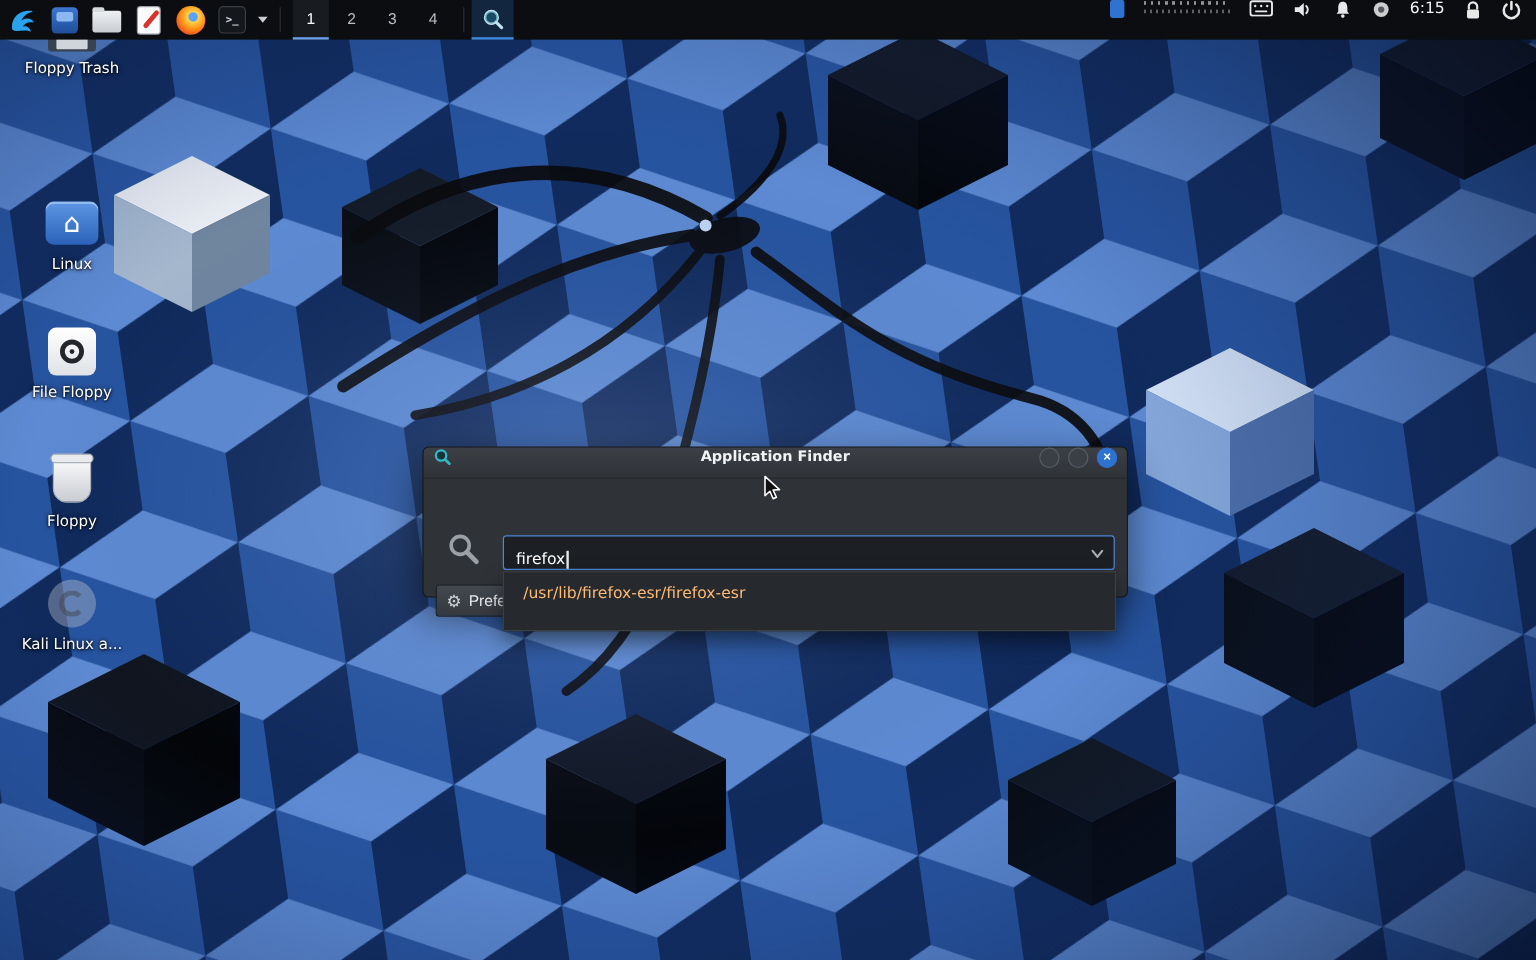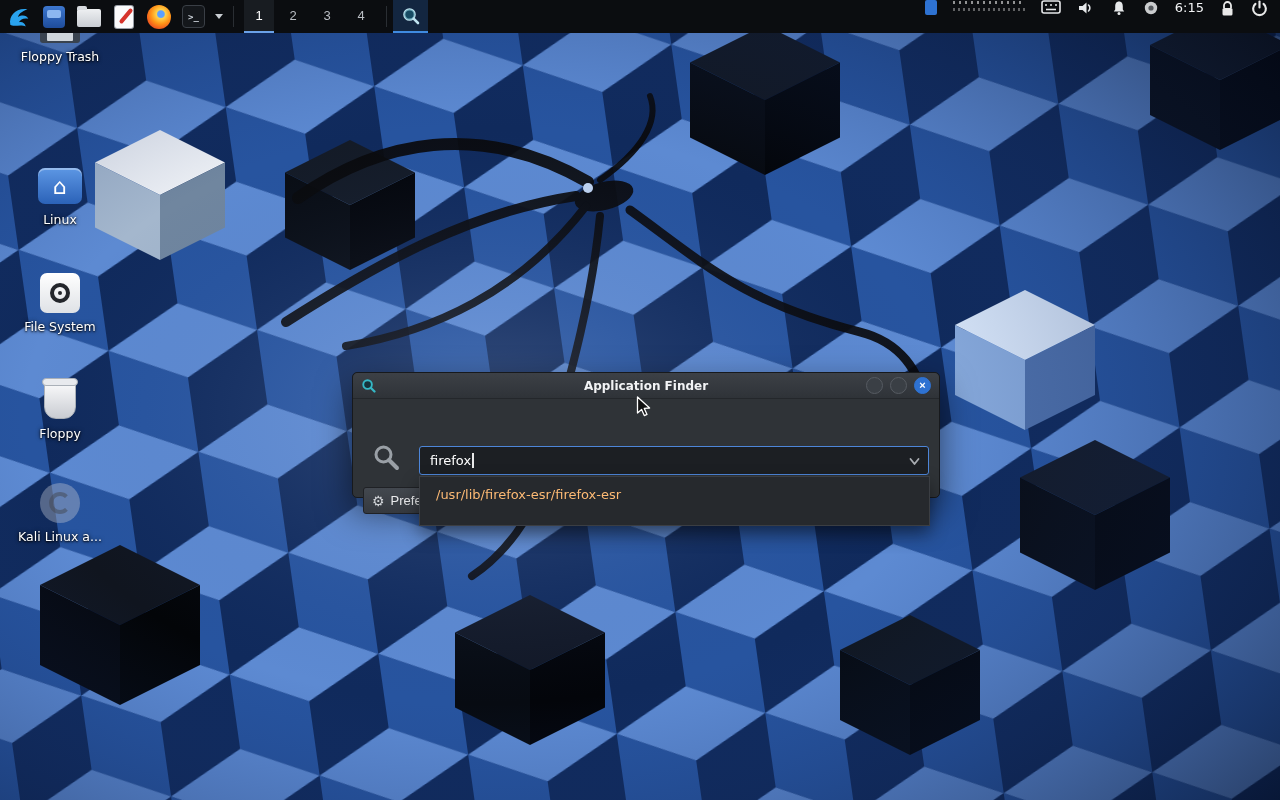--- a/index.html
+++ b/index.html
@@ -66,31 +66,31 @@
   .ic-kali::after { content:""; position:absolute; inset:9px; border-radius:50%; border:4px solid rgba(70,76,88,.55); border-right-color:transparent; }
   .ic-floppy { width:40px; height:40px; border-radius:3px; background:#39434f; position:relative; }
   .ic-floppy::before { content:""; position:absolute; top:2px; left:11px; width:18px; height:13px; background:#e9ecef; border-radius:1px; }
   .ic-floppy::after { content:""; position:absolute; bottom:2px; left:7px; width:26px; height:14px; background:#cfd5db; border-radius:1px; }
 
   
   .finder { position:absolute; left:352px; top:372px; width:588px; height:126px; z-index:60;
             background:#2f3337; border:1px solid #17191c; border-radius:5px;
             box-shadow:0 14px 34px rgba(0,0,0,.55); }
   .titlebar { height:26px; background:linear-gradient(#3c4046,#2f3338); border-radius:5px 5px 0 0;
-              display:flex; align-items:center; padding:0 8px; position:relative; border-bottom:1px solid #24272b; }
+              display:flex; padding:0 8px; position:relative; border-bottom:1px solid #24272b; }
   .title { position:absolute; left:0; right:0; text-align:center; font-size:12px; font-weight:bold;
            color:#f2f3f5; pointer-events:none; }
   .wbtns { margin-left:auto; display:flex; gap:7px; z-index:2; }
   .wbtn { width:17px; height:17px; border-radius:50%; border:1px solid #565b62; background:#3a3f45; cursor:pointer; padding:0; }
   .wbtn.close { background:#2e72d2; border-color:#2e72d2; color:#fff; font-size:11px; font-weight:bold;
                 line-height:15px; text-align:center; }
   .fbody { position:relative; height:98px; }
   .big-mag { position:absolute; left:19px; top:44px; }
   .searchbox { position:absolute; left:66px; top:47px; width:510px; height:29px; background:#1c1f23;
-               border:1px solid #4d86d9; border-radius:3px; display:flex; align-items:center;
+               border:1px solid #4d86d9; border-radius:3px; display:flex; align-items:flex-end;
                padding:0 26px 0 10px; cursor:text; }
   .searchtext { color:#ffffff; font-size:13px; }
   .caret { display:inline-block; width:1.5px; height:15px; background:#e8e8e8; margin-left:1px; vertical-align:-3px; }
   .combo-arrow { position:absolute; right:8px; top:10px; }
   .prefs { position:absolute; left:10px; top:88px; height:27px; display:flex; align-items:center; gap:6px;
            padding:0 14px 0 8px; background:linear-gradient(#43484f,#35393f); border:1px solid #1f2125;
            border-radius:3px; color:#e8e9eb; font-size:13px; cursor:pointer; z-index:1; white-space:nowrap; }
   .gear { font-size:14px; color:#d0d3d7; }
   .dropdown { position:absolute; left:66px; top:77px; width:511px; height:50px; background:#26292d;
               border:1px solid #3b3e43; z-index:6; box-shadow:0 8px 18px rgba(0,0,0,.45); }
@@ -236,21 +236,21 @@
       <span class="ic-home">⌂</span>
     </div>
   <div class="dlabel">Linux</div>
 </div>
 <div class="dicon">
   <div class="ig">
       <span class="ic-fs">
         <i></i>
       </span>
     </div>
-  <div class="dlabel">File System</div>
+  <div class="dlabel">File Floppy</div>
 </div>
 <div class="dicon">
   <div class="ig">
       <span class="ic-trash"></span>
     </div>
   <div class="dlabel">Floppy</div>
 </div>
 <div class="dicon">
   <div class="ig">
       <span class="ic-kali"></span>

